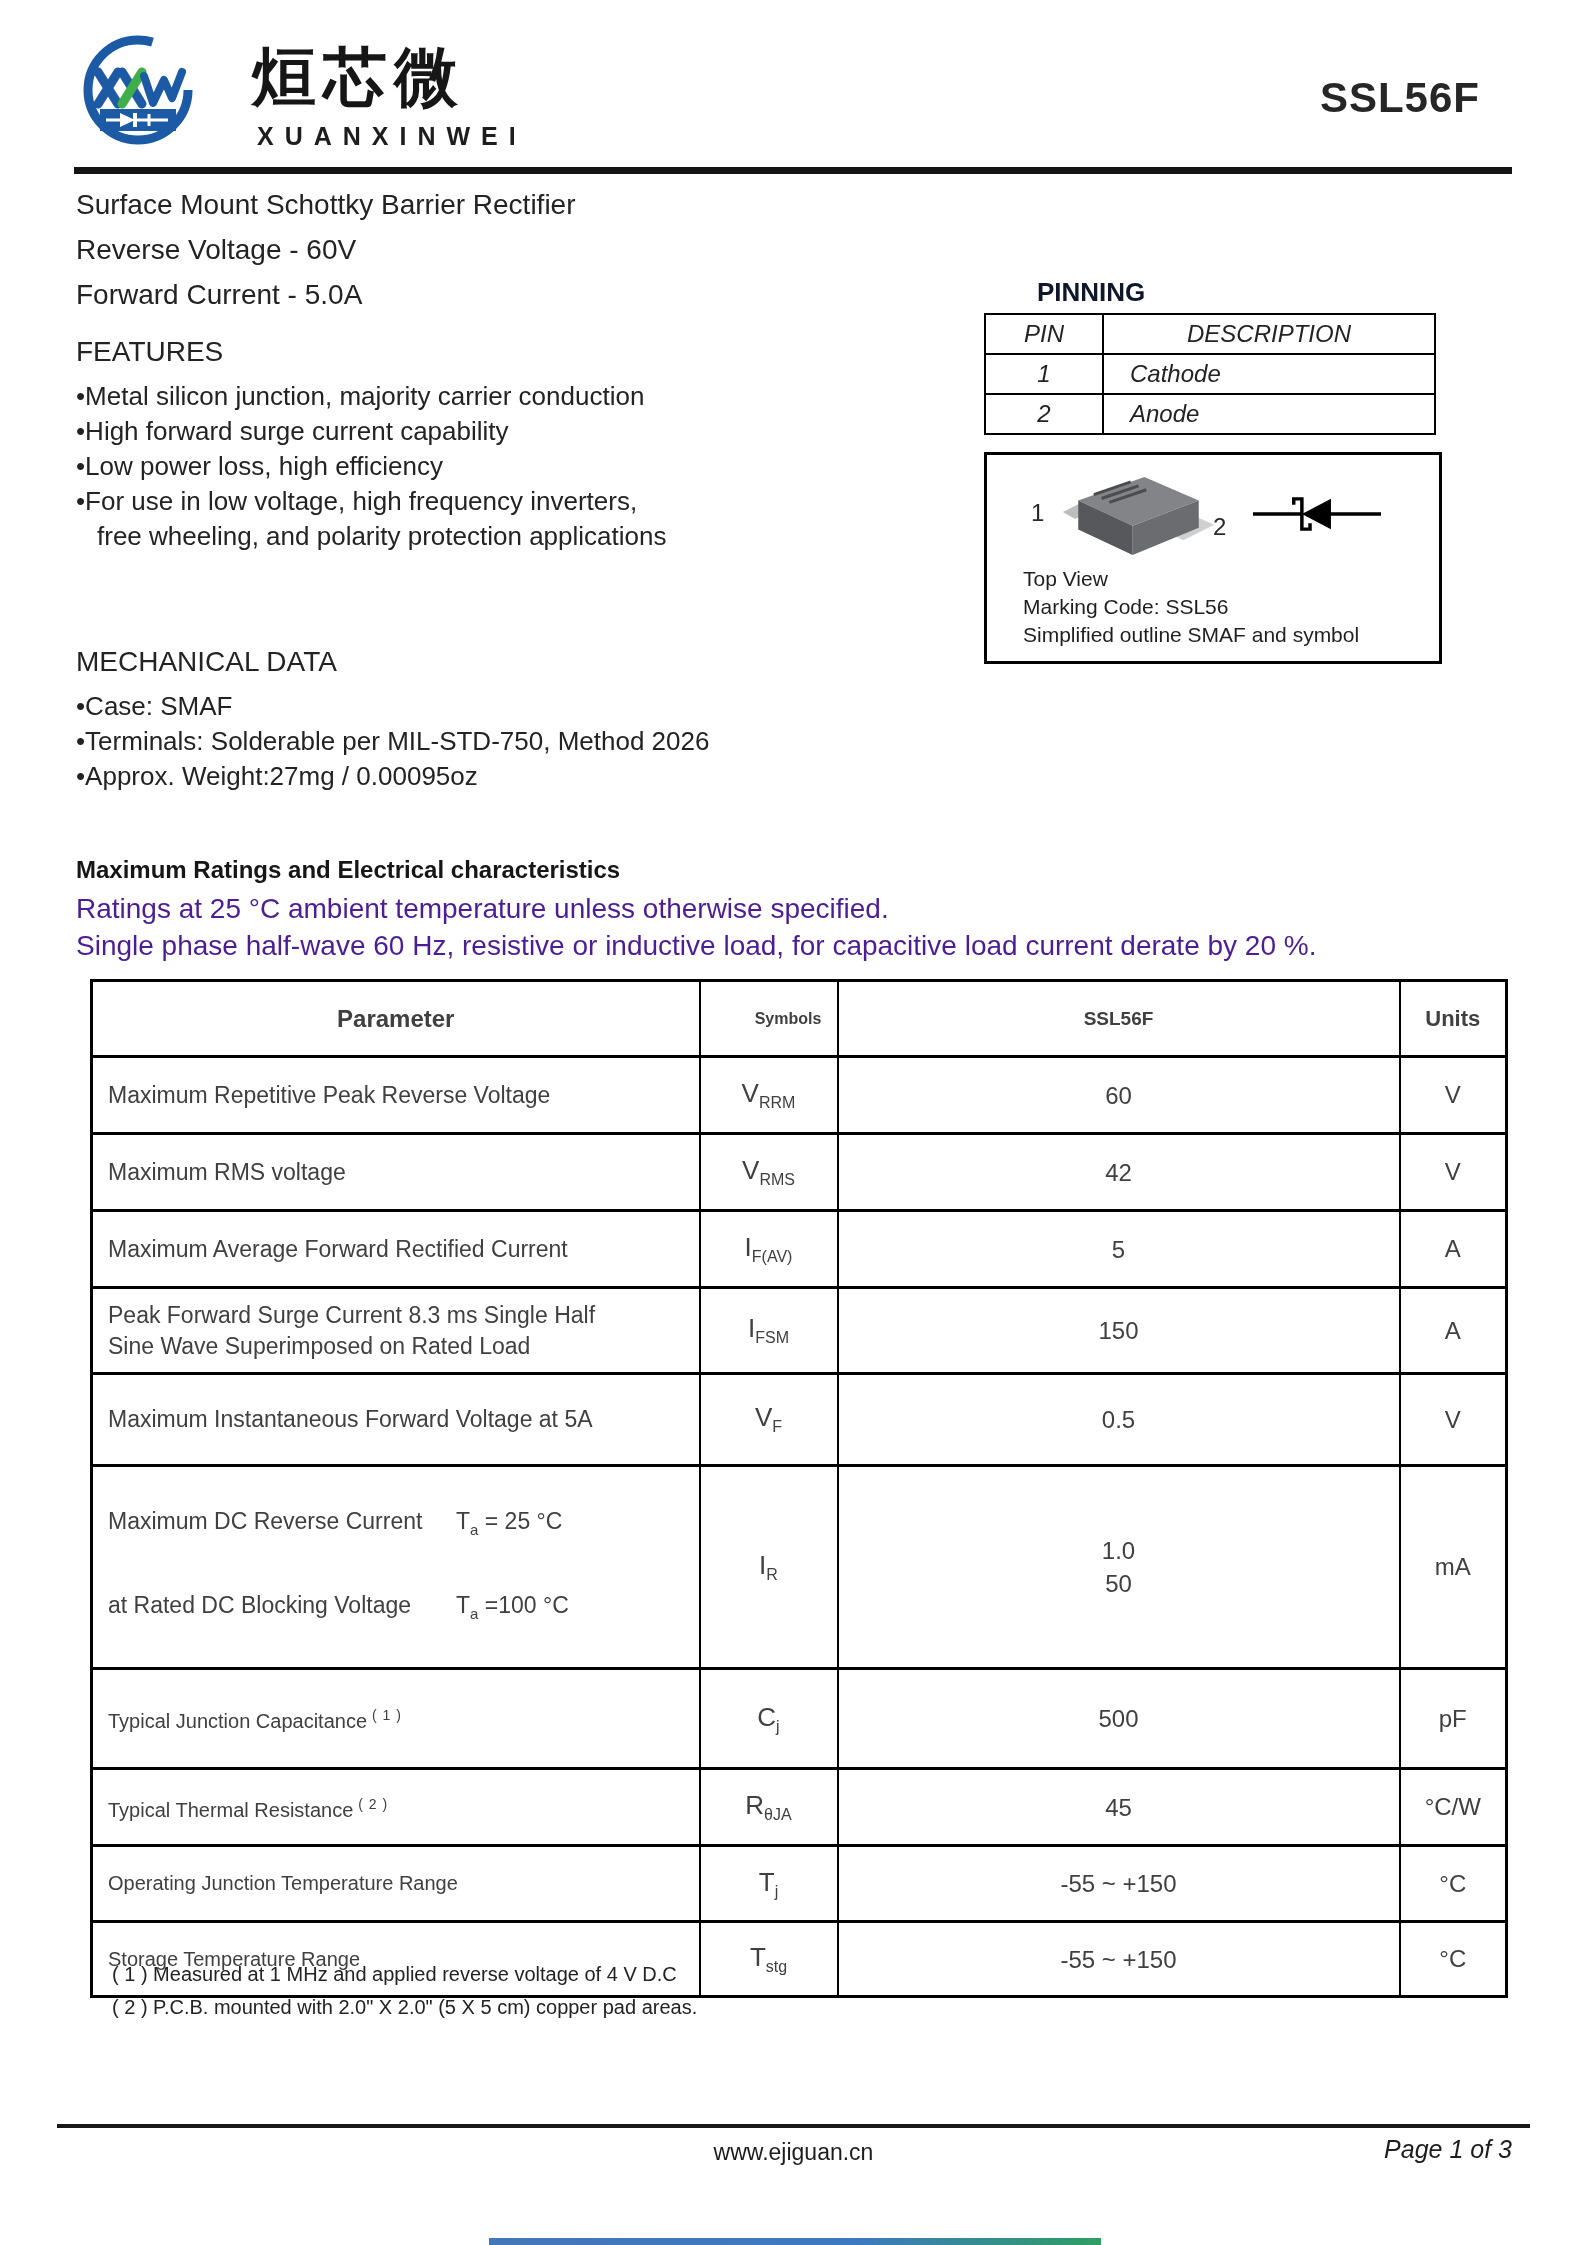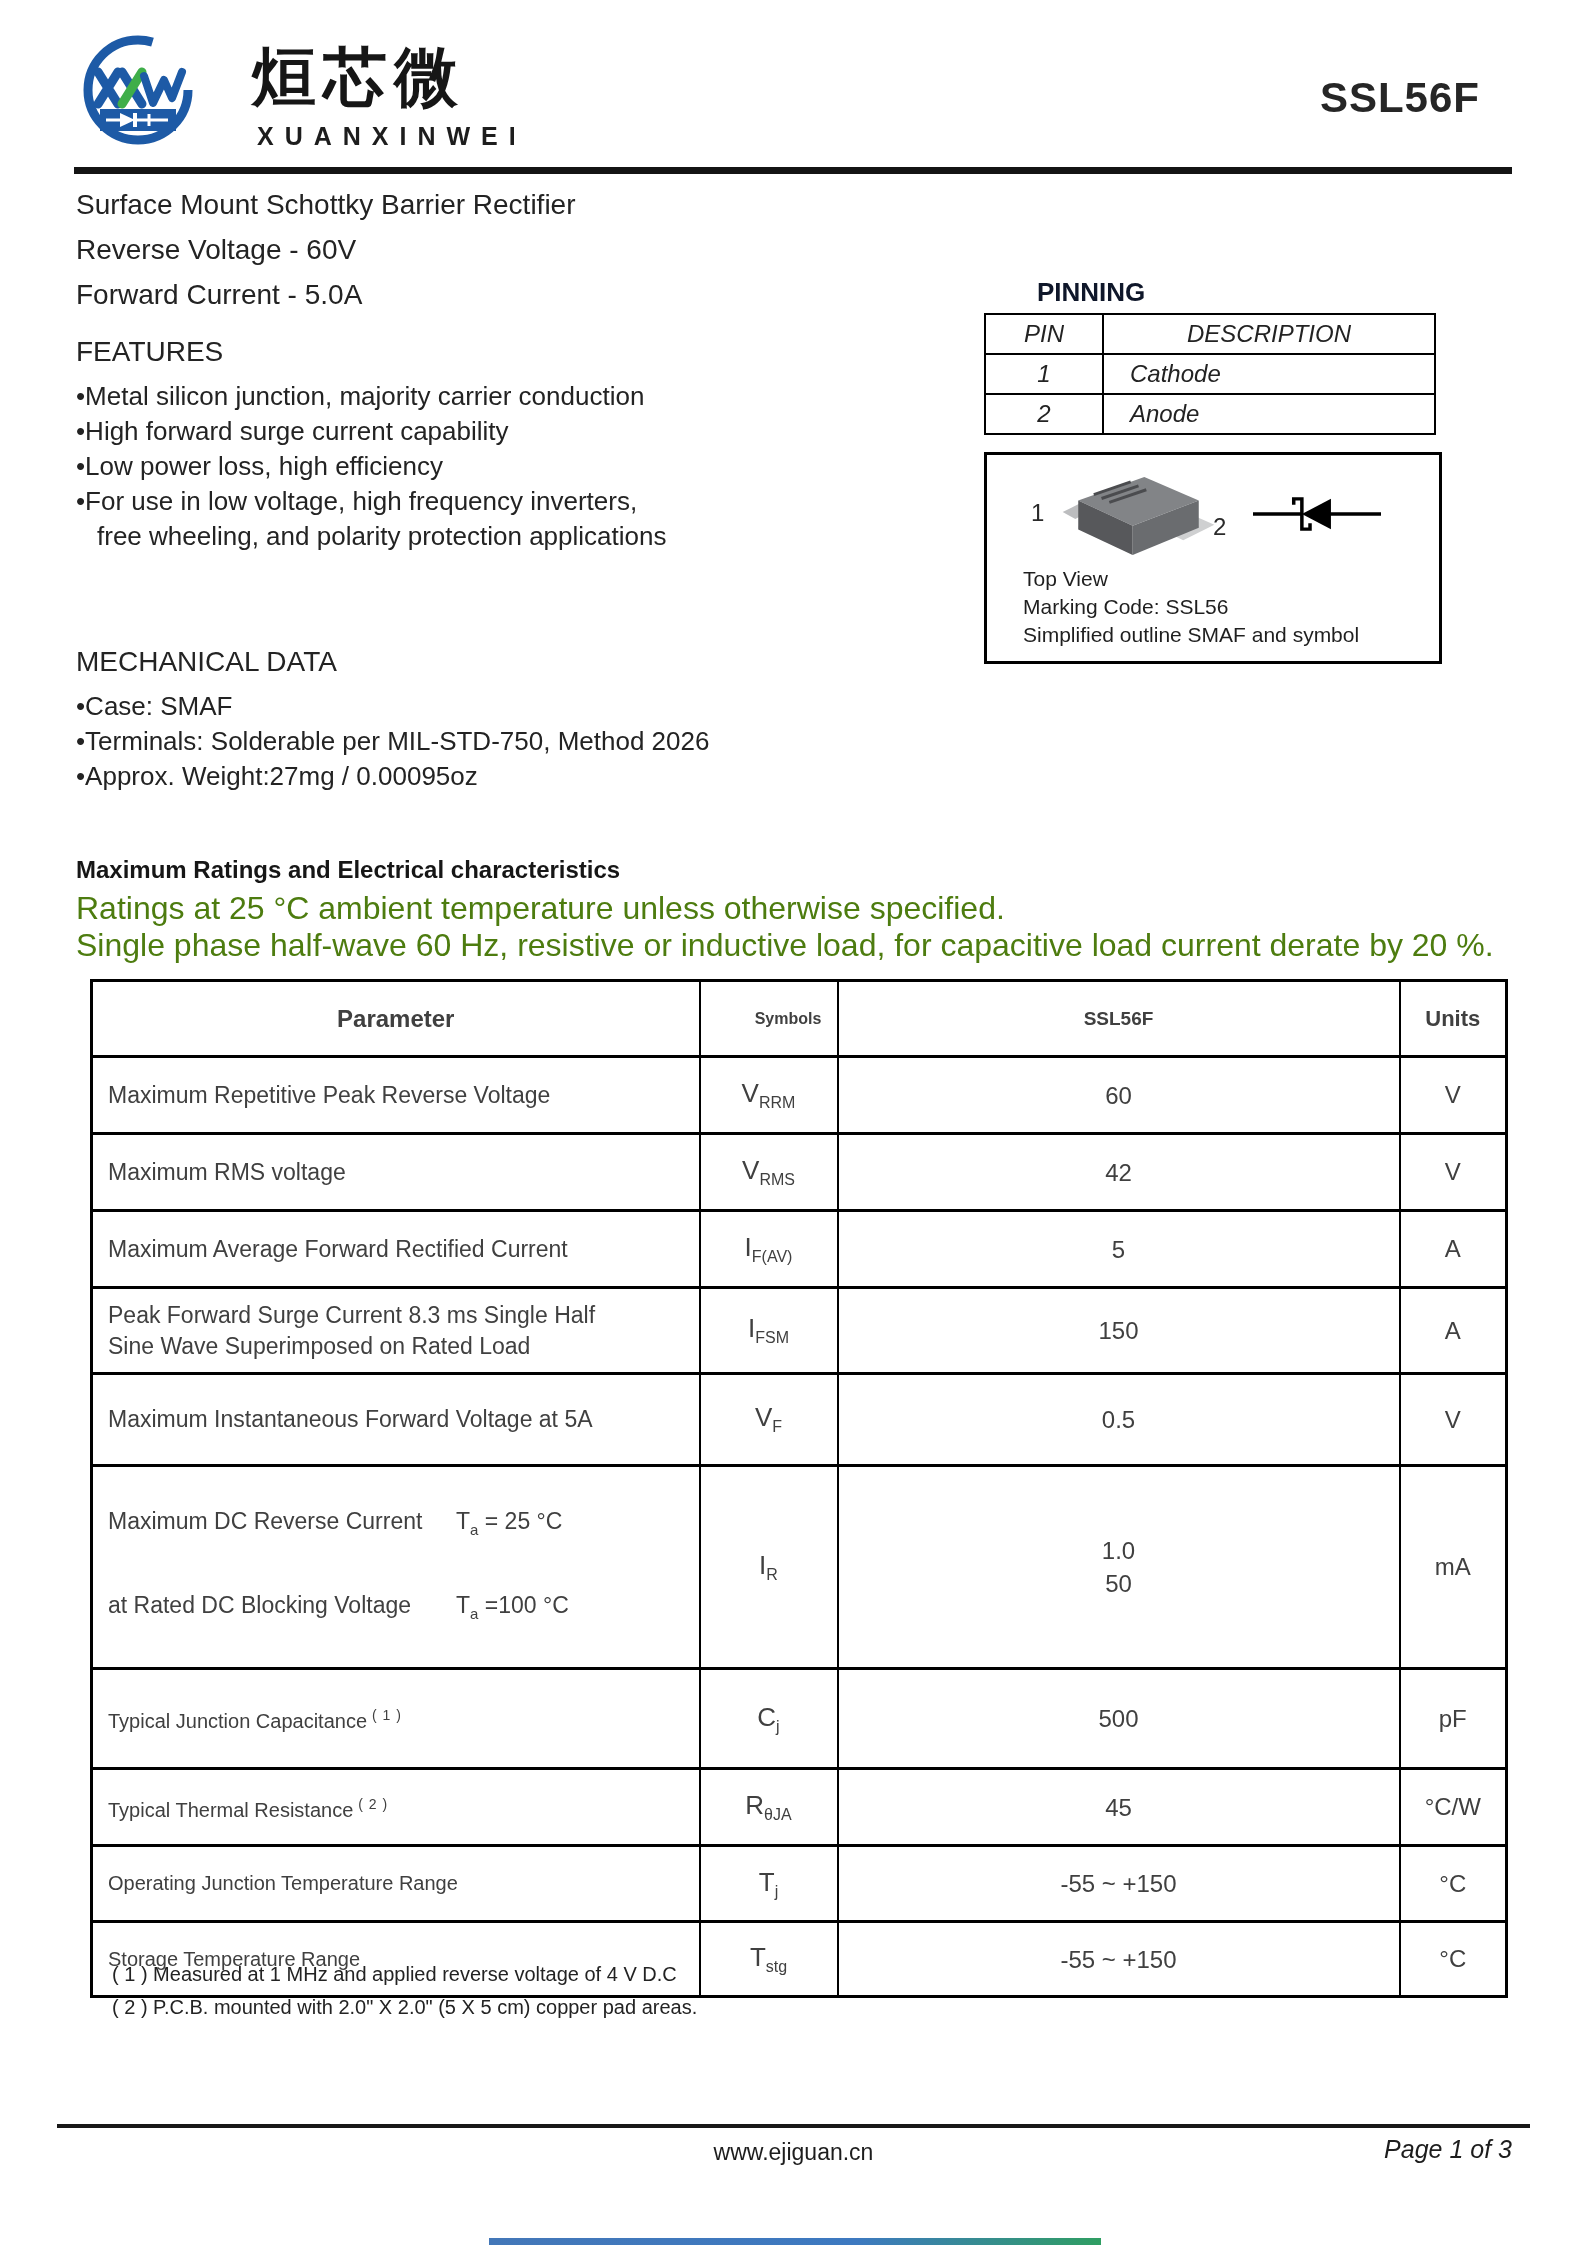--- a/index.html
+++ b/index.html
@@ -32,21 +32,21 @@
   
   .pkg-box{position:absolute;left:984px;top:452px;width:452px;height:206px;border:3px solid #000;}
   .pin-num{position:absolute;font-size:24px;color:#2a2a2a;}
   .pin1{left:44px;top:44px;}
   .pin2{left:226px;top:58px;}
   .pkg-svg{position:absolute;left:64px;top:10px;width:175px;height:102px;}
   .diode-svg{position:absolute;left:266px;top:38px;width:128px;height:42px;}
   .pkg-lines{position:absolute;left:36px;top:110px;font-size:21px;line-height:28px;color:#1f1f1f;}
   
   .max-title{position:absolute;left:76px;top:856px;font-size:24px;font-weight:bold;color:#161616;}
-  .max-sub{position:absolute;left:76px;top:890px;font-size:32px;line-height:37px;color:#4d7c0f;}
+  .max-sub{position:absolute;left:76px;top:890px;font-size:28px;line-height:37px;color:#4c1d95;}
   .spec-table{position:absolute;left:90px;top:979px;width:1415px;border-collapse:collapse;table-layout:fixed;color:#404040;}
   .spec-table th,.spec-table td{border-left:2px solid #000;border-right:2px solid #000;border-top:3px solid #000;border-bottom:3px solid #000;}
   .spec-table{border:3px solid #000;}
   .spec-table thead tr{height:76px;}
   .spec-table tbody tr:nth-child(1){height:77px;}
   .spec-table tbody tr:nth-child(2){height:77px;}
   .spec-table tbody tr:nth-child(3){height:77px;}
   .spec-table tbody tr:nth-child(4){height:86px;}
   .spec-table tbody tr:nth-child(5){height:92px;}
   .spec-table tbody tr:nth-child(6){height:77px;}

